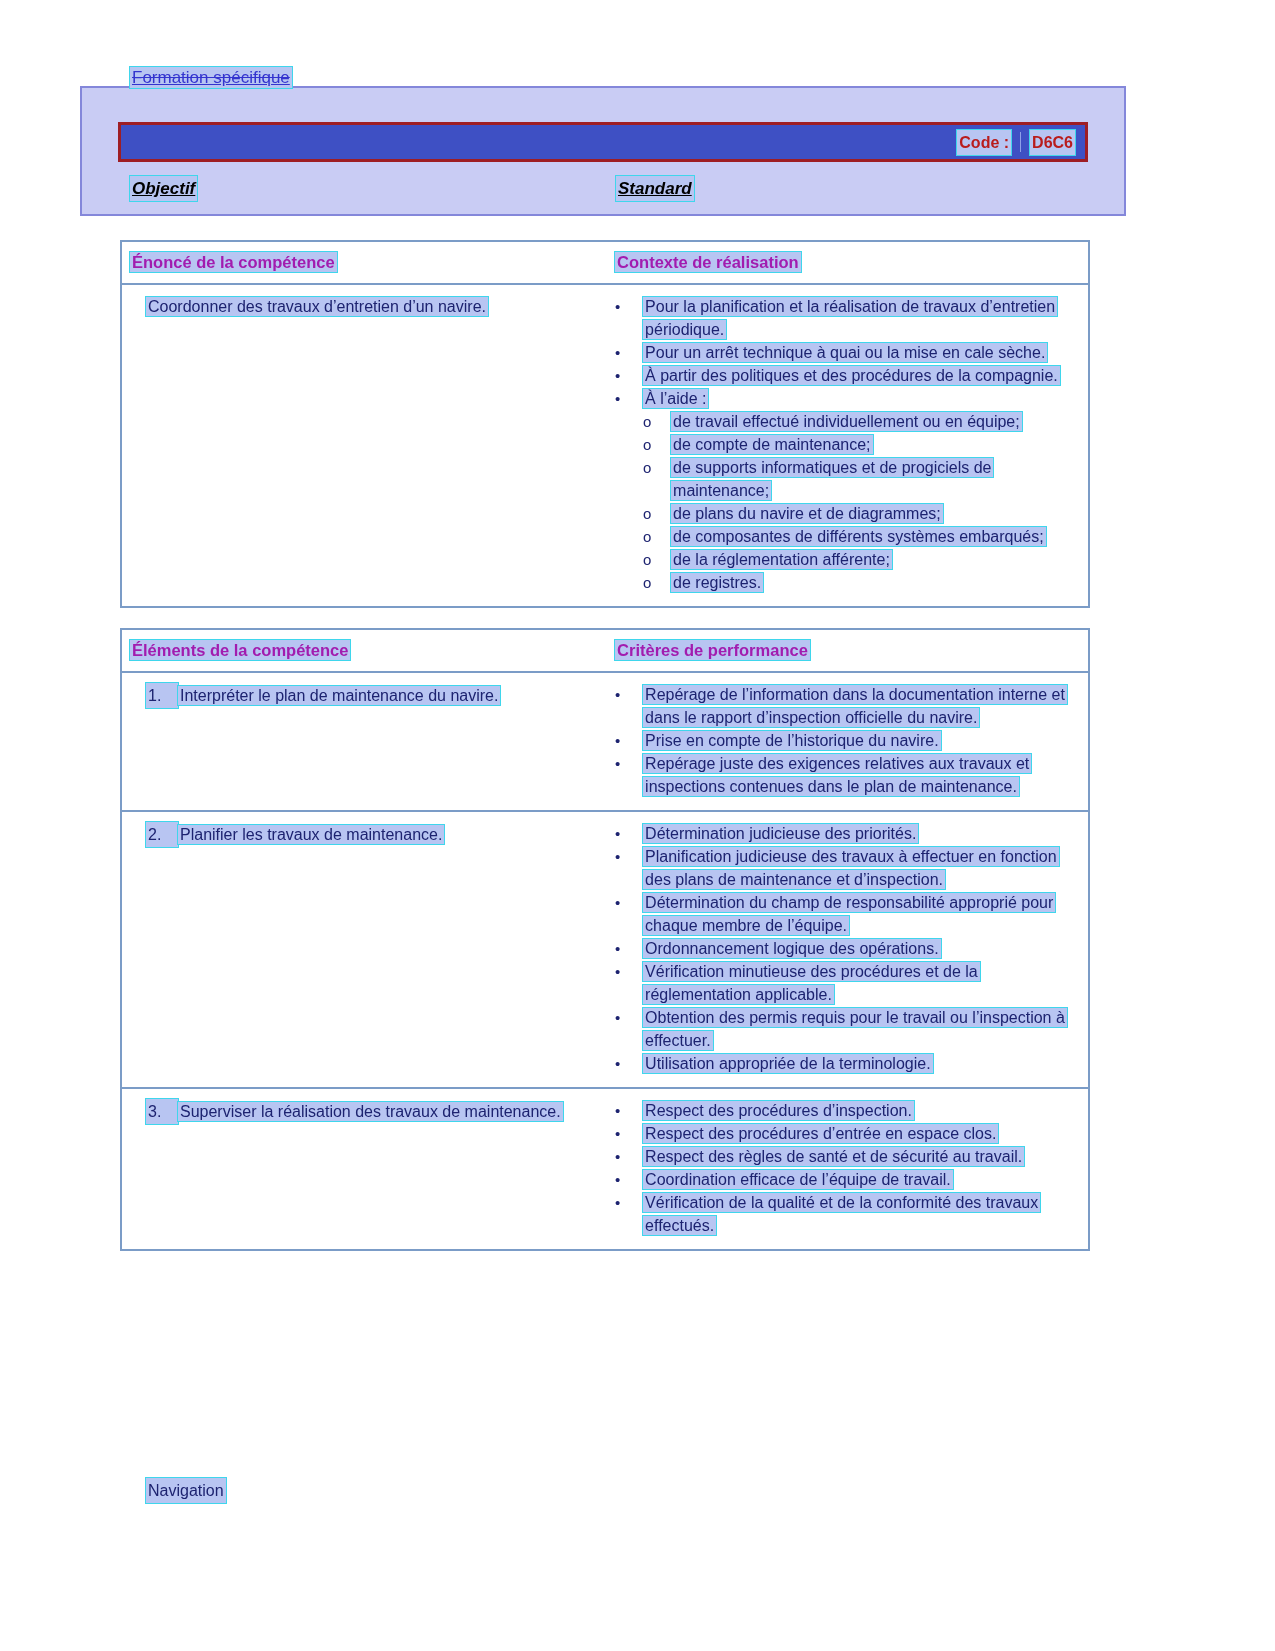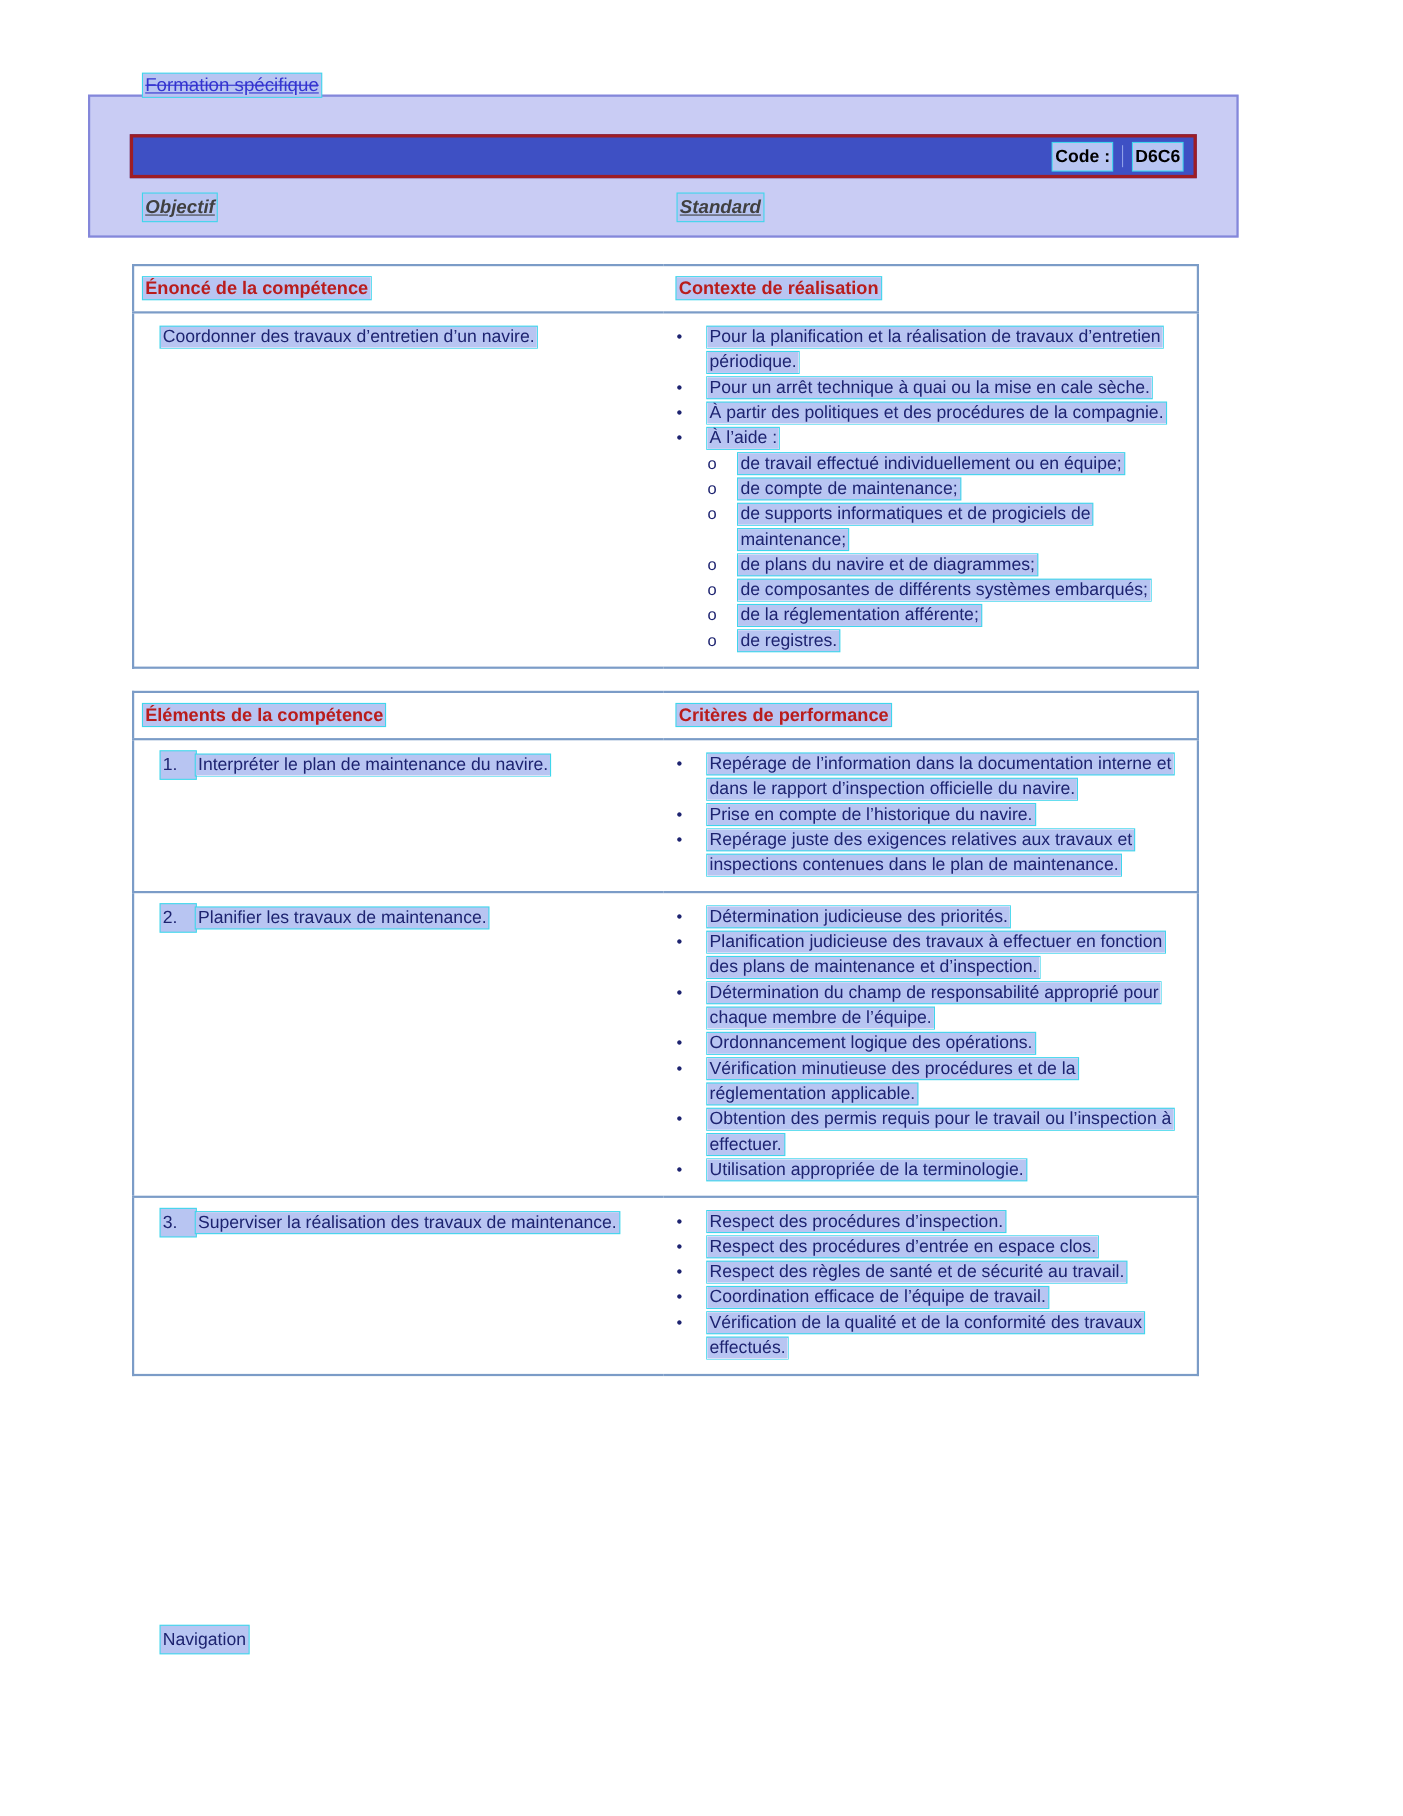--- a/index.html
+++ b/index.html
@@ -30,26 +30,26 @@
     position:absolute; top:86px; left:80px; width:1046px; box-sizing:border-box;
     border:2px solid #8487da; background:#c9ccf4;
     padding:34px 36px 12px 36px;
   }
   .banner {
     height:40px; box-sizing:border-box;
     background:#3e50c4; border:3px solid #9e1d24;
     display:flex; align-items:center; justify-content:flex-end;
     padding:0 10px;
   }
-  .banner .hl { color:#000000; font-weight:bold; }
+  .banner .hl { color:#b91c1c; font-weight:bold; }
   .code-divider { width:1px; height:20px; background:#8fa0e8; margin:0 9px; display:inline-block; }
 
   .obj-std-row { position:relative; margin-top:14px; height:26px; }
   .obj-std-row .hl {
-    color:#404040; font-weight:bold; font-style:italic;
+    color:#000000; font-weight:bold; font-style:italic;
     text-decoration:underline; font-size:17px;
   }
   .obj { position:absolute; left:12px; top:0; }
   .std { position:absolute; left:498px; top:0; }
 
   
   table.comp-table {
     border-collapse:collapse; table-layout:fixed;
     width:970px; margin-left:120px;
     border:2px solid #7b9cc7;
@@ -57,21 +57,21 @@
   #table-0 { margin-top:240px; }
   #table-1 { margin-top:20px; }
   table.comp-table thead tr { border-bottom:2px solid #7b9cc7; }
   table.comp-table tbody tr { border-bottom:2px solid #7b9cc7; }
   table.comp-table tbody tr:last-child { border-bottom:none; }
   table.comp-table th {
     width:50%; text-align:left; font-weight:bold; font-size:16.5px;
     padding:9px 10px 9px 8px; vertical-align:top;
   }
   table.comp-table th:last-child { padding-left:12px; }
-  table.comp-table th .hl { color:#b91c1c; }
+  table.comp-table th .hl { color:#a21caf; }
   td.cl { width:50%; vertical-align:top; padding:10px 16px 12px 8px; }
   td.cr { vertical-align:top; padding:10px 10px 12px 12px; }
 
   .hang { padding-left:44px; text-indent:-28px; }
   .num { display:inline-block; width:28px; text-indent:0; }
   .bullet { padding-left:28px; text-indent:-28px; }
   .bullet.sub { margin-left:28px; }
   .marker { display:inline-block; width:28px; text-indent:0; color:#1d2370; font-size:15px; }
 
   

